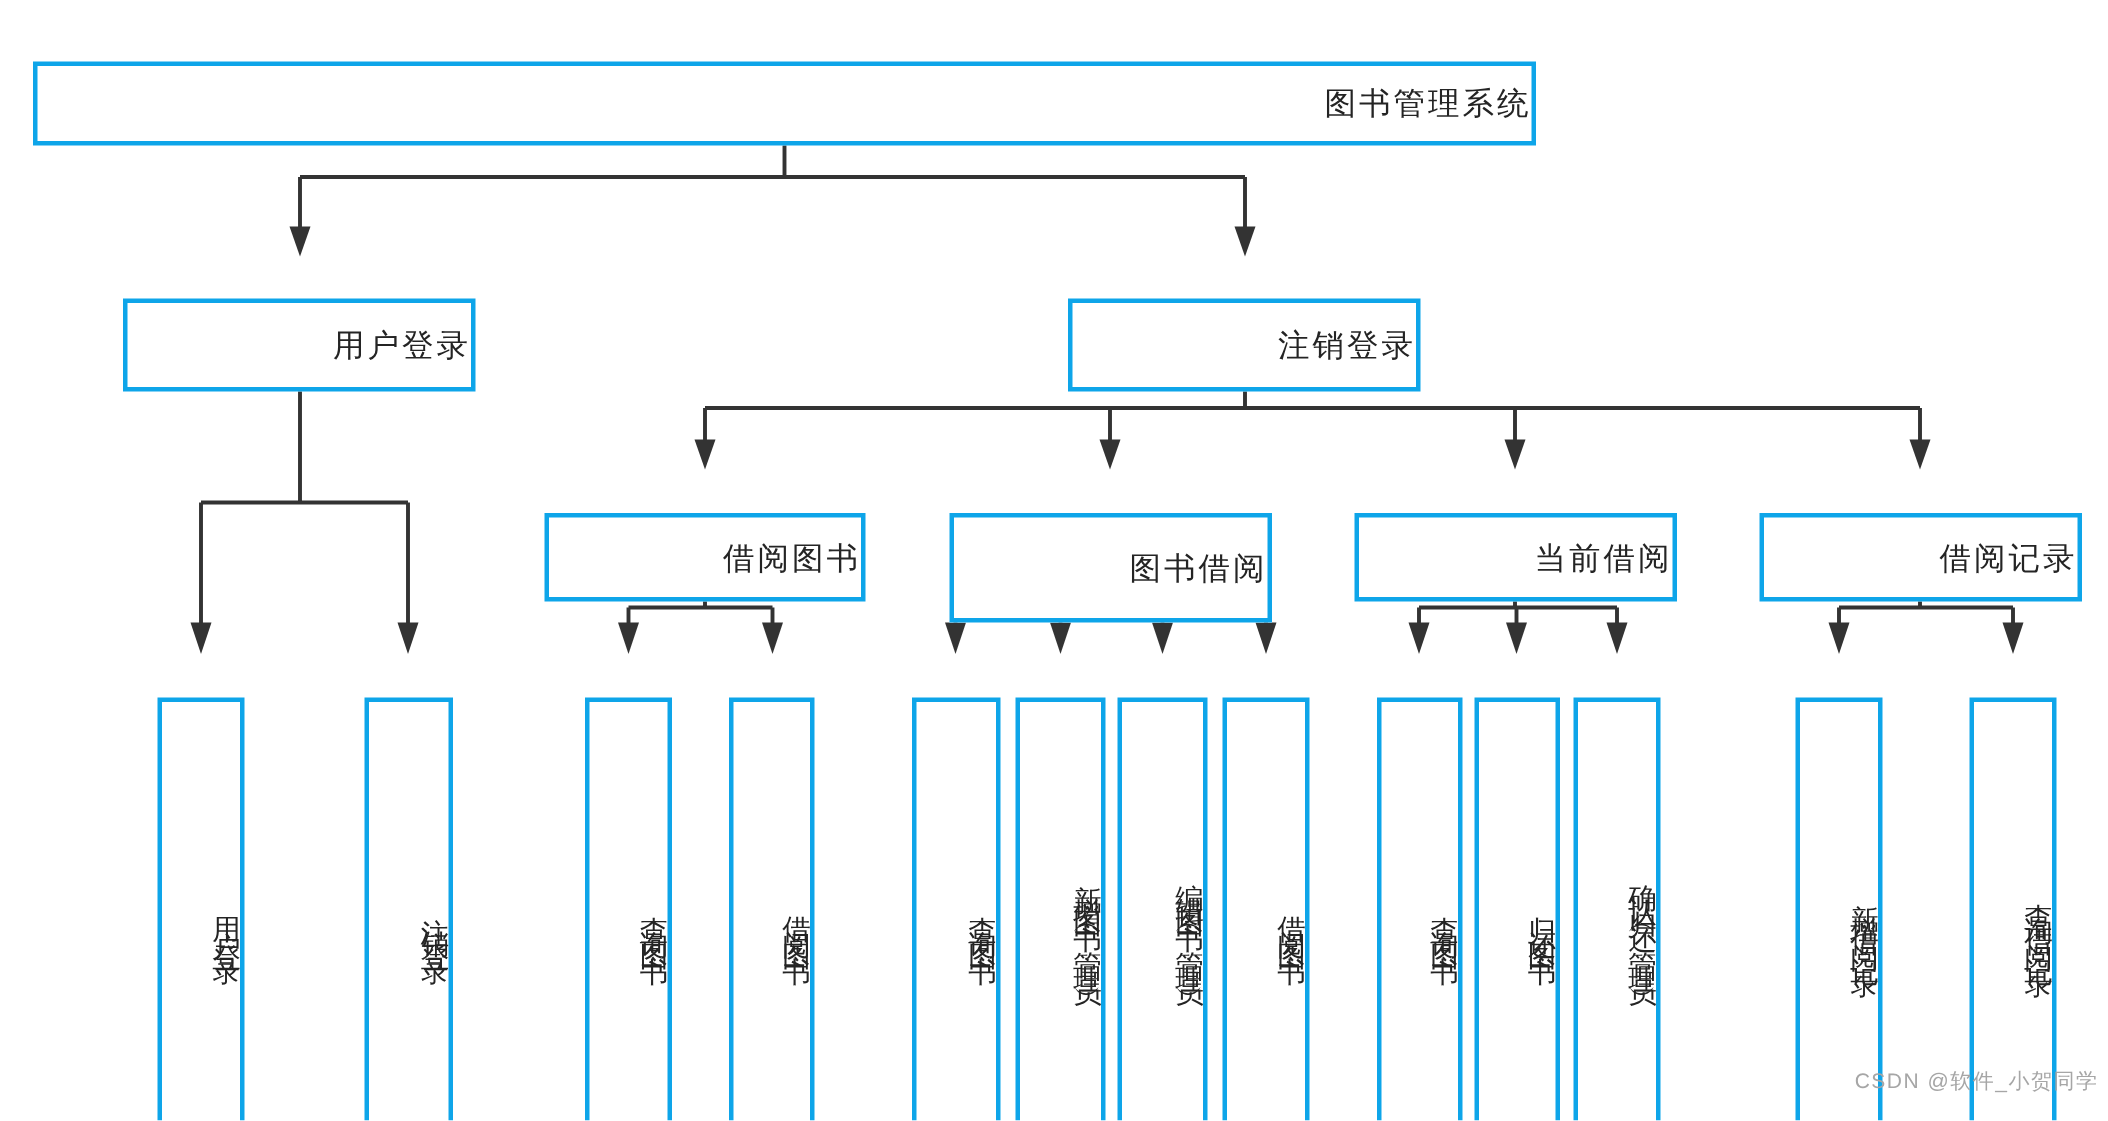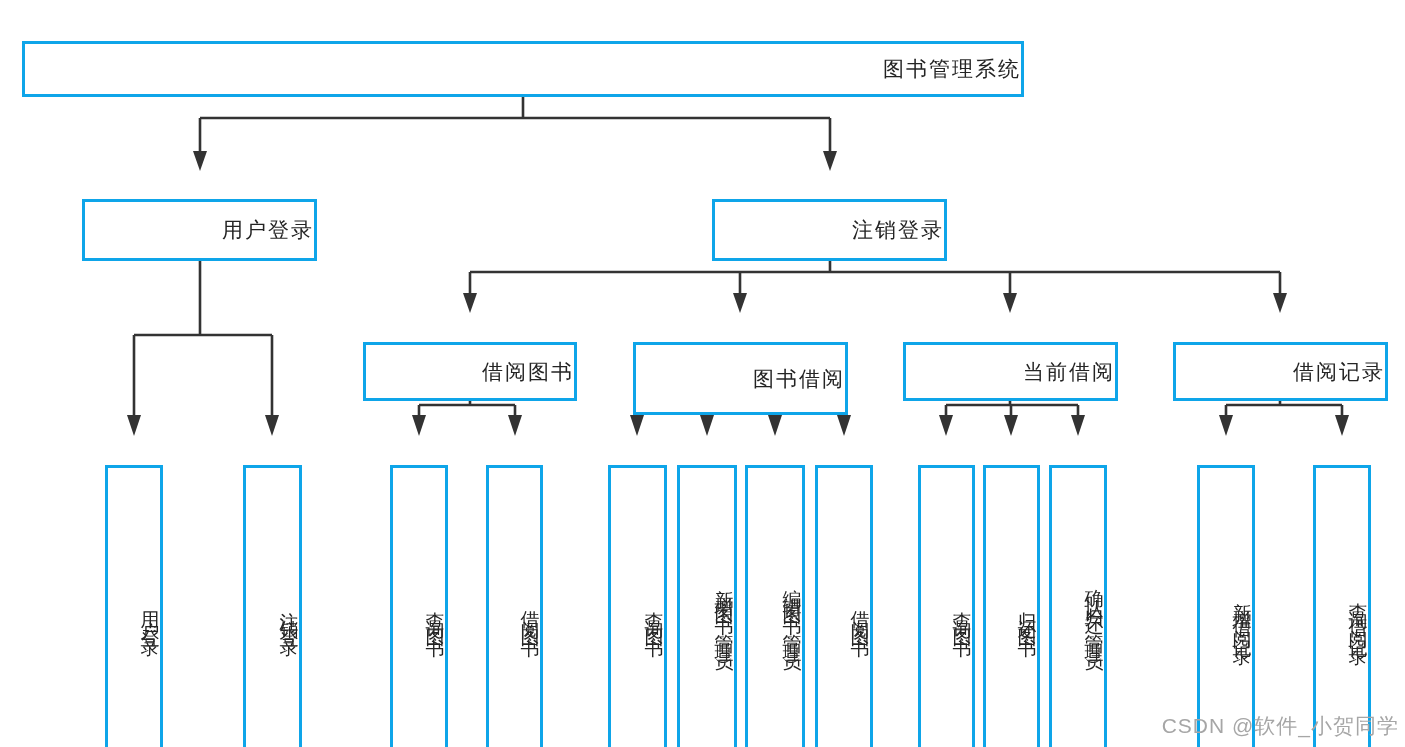--- a/index.html
+++ b/index.html
@@ -46,21 +46,21 @@
     letter-spacing: 9px;
     line-height: 1;
     white-space: nowrap;
     color: #242424;
   }
   .watermark {
     position: absolute;
     top: 712px;
     right: 6px;
     z-index: 3;
-    font-size: 21px;
+    font-size: 14px;
     color: #a6a6a6;
     letter-spacing: 1px;
     white-space: nowrap;
   }
 </style>
 </head>
 <body>
 
 <div id="canvas">
 

